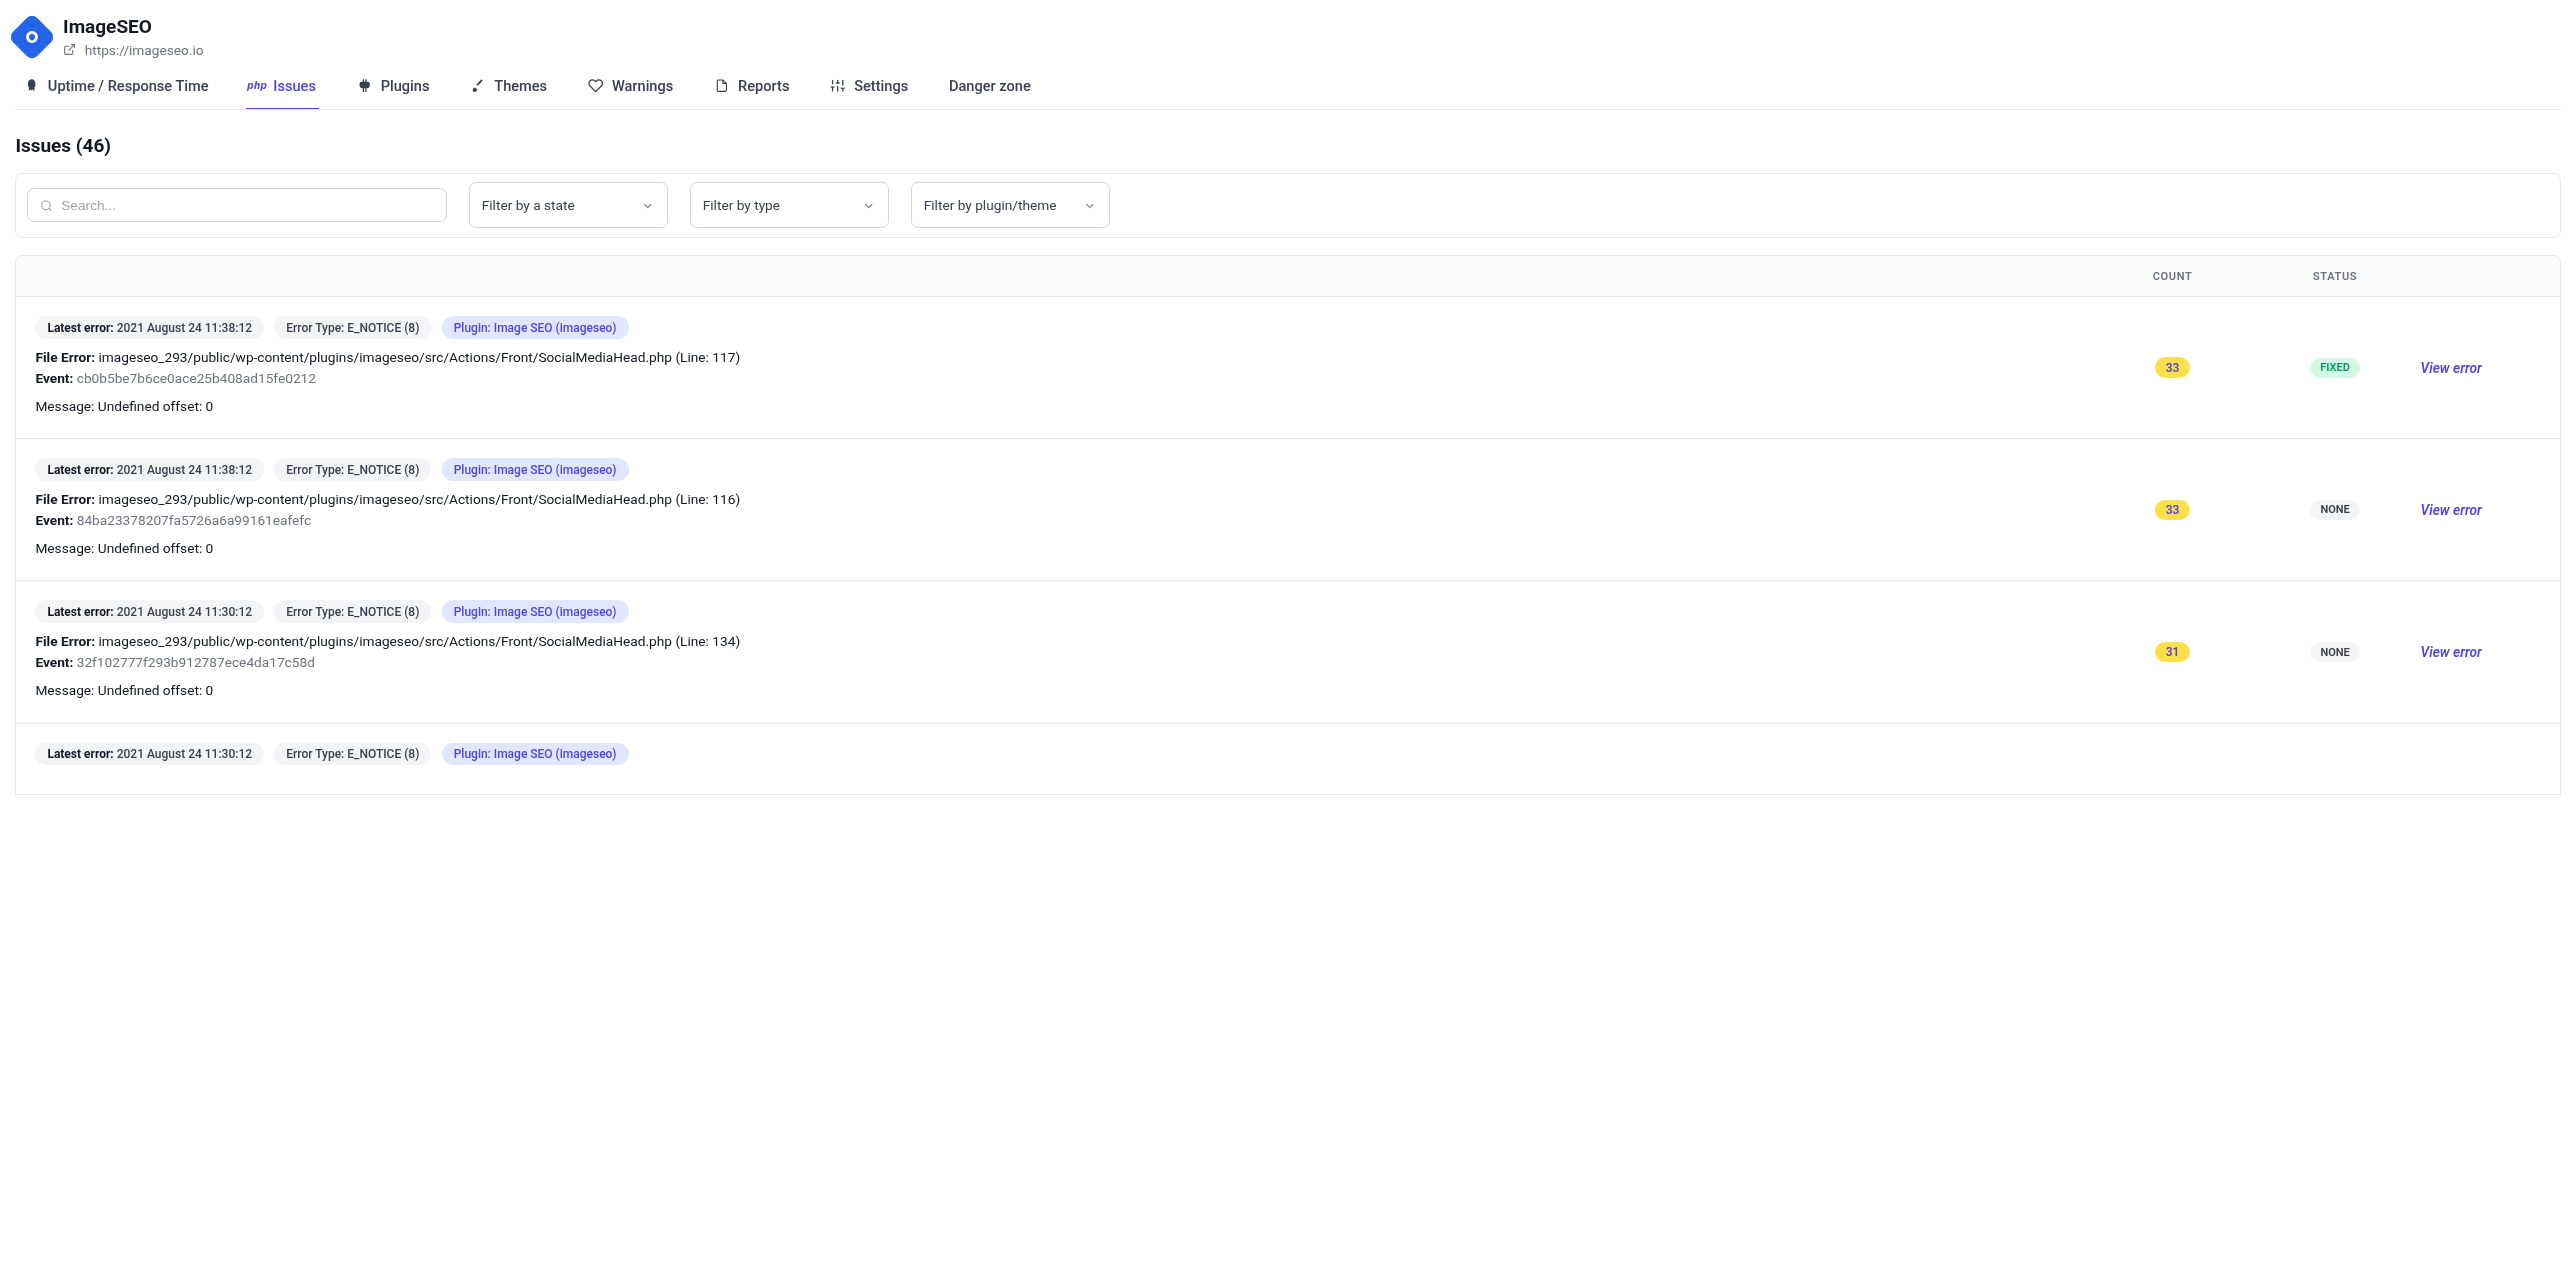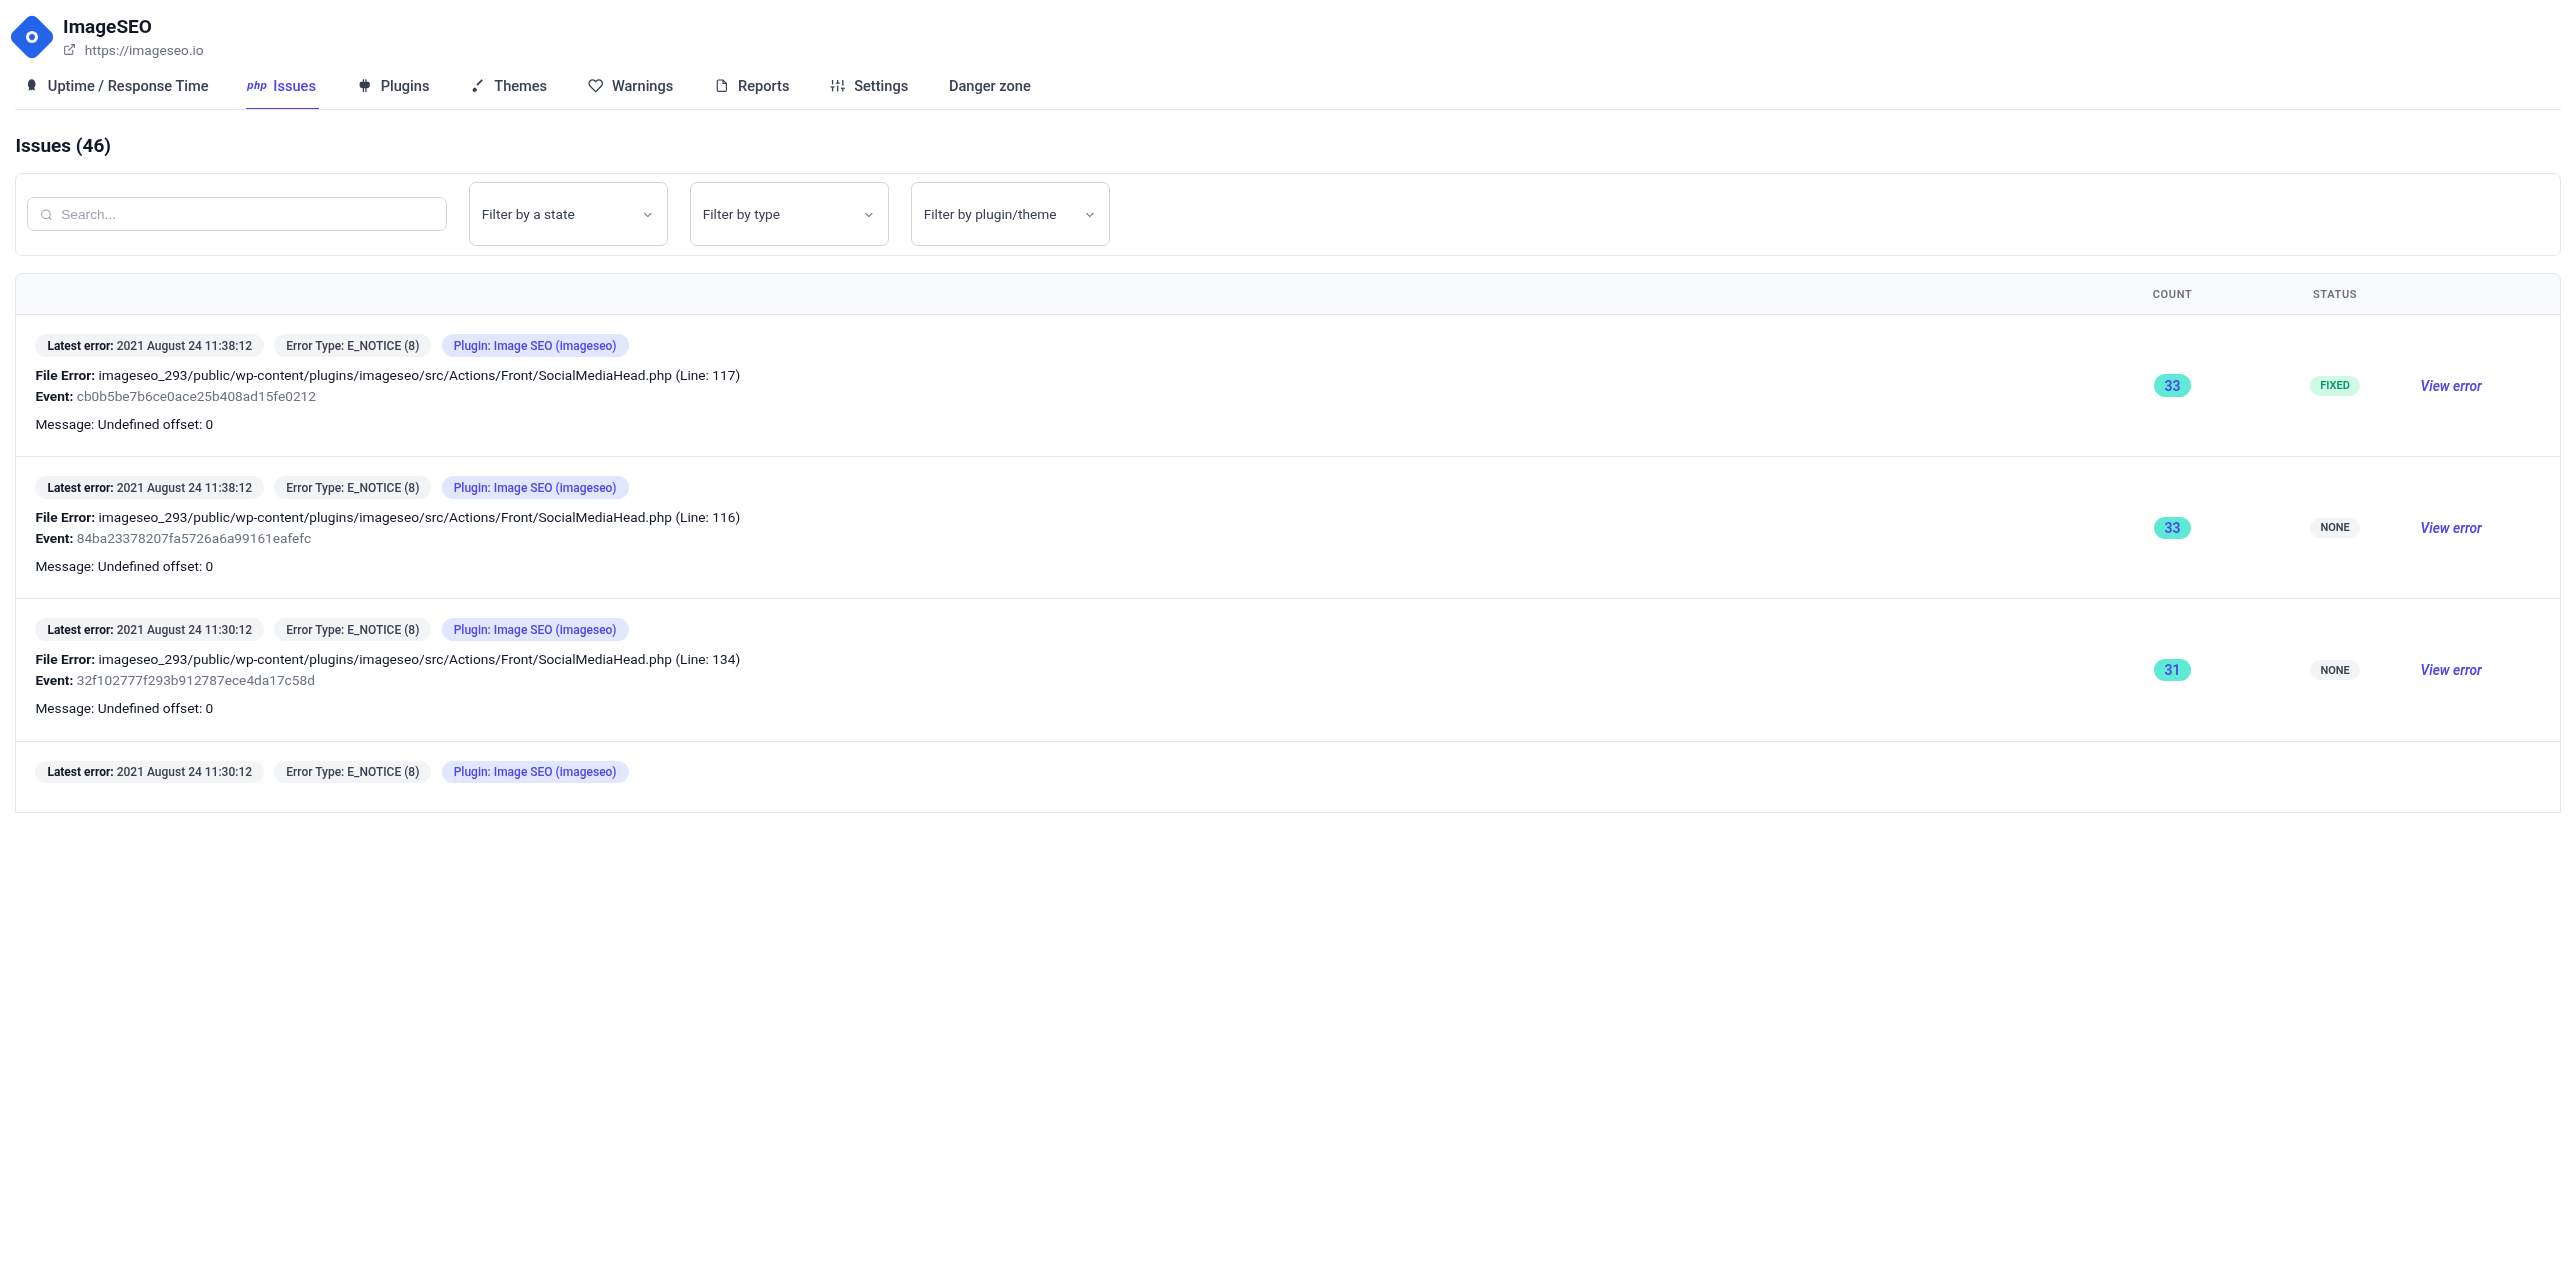--- a/index.html
+++ b/index.html
@@ -63,21 +63,21 @@
     border: 0.9px solid #d1d5db; border-radius: 6.9px;
     padding: 8.6px 12px; width: 420px; color: #9ca3af; justify-content: space-between;
   }
   .search-box input {
     border: none; outline: none; width: 100%; font-size: 13.7px; color: #111827;
   }
   .search-box input::placeholder { color: #9ca3af; }
   .select {
     display: flex; align-items: center; justify-content: space-between;
     border: 0.9px solid #d1d5db; border-radius: 6.9px;
-    padding: 23px 12px; width: 199px; font-size: 13.7px; color: #374151;
+    padding: 14px 12px; width: 199px; font-size: 13.7px; color: #374151;
     cursor: pointer;
   }
   .chevron { width: 13.7px; height: 13.7px; stroke: #6b7280; }
 
   
   .table-header {
     display: flex; background: #f9fafb;
     border: 0.9px solid #e5e7eb; border-top-left-radius: 6.9px; border-top-right-radius: 6.9px;
     margin-top: 17px; padding: 13.7px 19px;
     font-size: 11px; letter-spacing: 0.06em; color: #6b7280; font-weight: 600;
@@ -99,22 +99,22 @@
     display: inline-block; border-radius: 856px; padding: 4.3px 12px;
     font-size: 12px; font-weight: 500;
   }
   .pill-gray { background: #f3f4f6; color: #374151; }
   .pill-gray b { font-weight: 700; color: #111827; }
   .pill-blue { background: #e0e7ff; color: #4f46e5; }
   .detail-line { font-size: 13.7px; color: #111827; margin-bottom: 5.1px; }
   .detail-line b { font-weight: 700; }
   .event-id { color: #6b7280; }
   .count-badge {
-    display: inline-block; background: #5eead4; color: #4f46e5;
-    border-radius: 856px; padding: 3.4px 10.3px; font-size: 14px; font-weight: 600;
+    display: inline-block; background: #fde047; color: #4f46e5;
+    border-radius: 856px; padding: 3.4px 10.3px; font-size: 12px; font-weight: 600;
   }
   .status-badge {
     display: inline-block; border-radius: 856px; padding: 3.4px 10.3px;
     font-size: 11px; font-weight: 600;
   }
   .status-fixed { background: #d1fae5; color: #059669; }
   .status-none { background: #f3f4f6; color: #374151; }
   .view-link { color: #4f46e5; font-weight: 600; font-size: 13.7px; cursor: pointer; text-align: right; }
 </style>
 </head>

